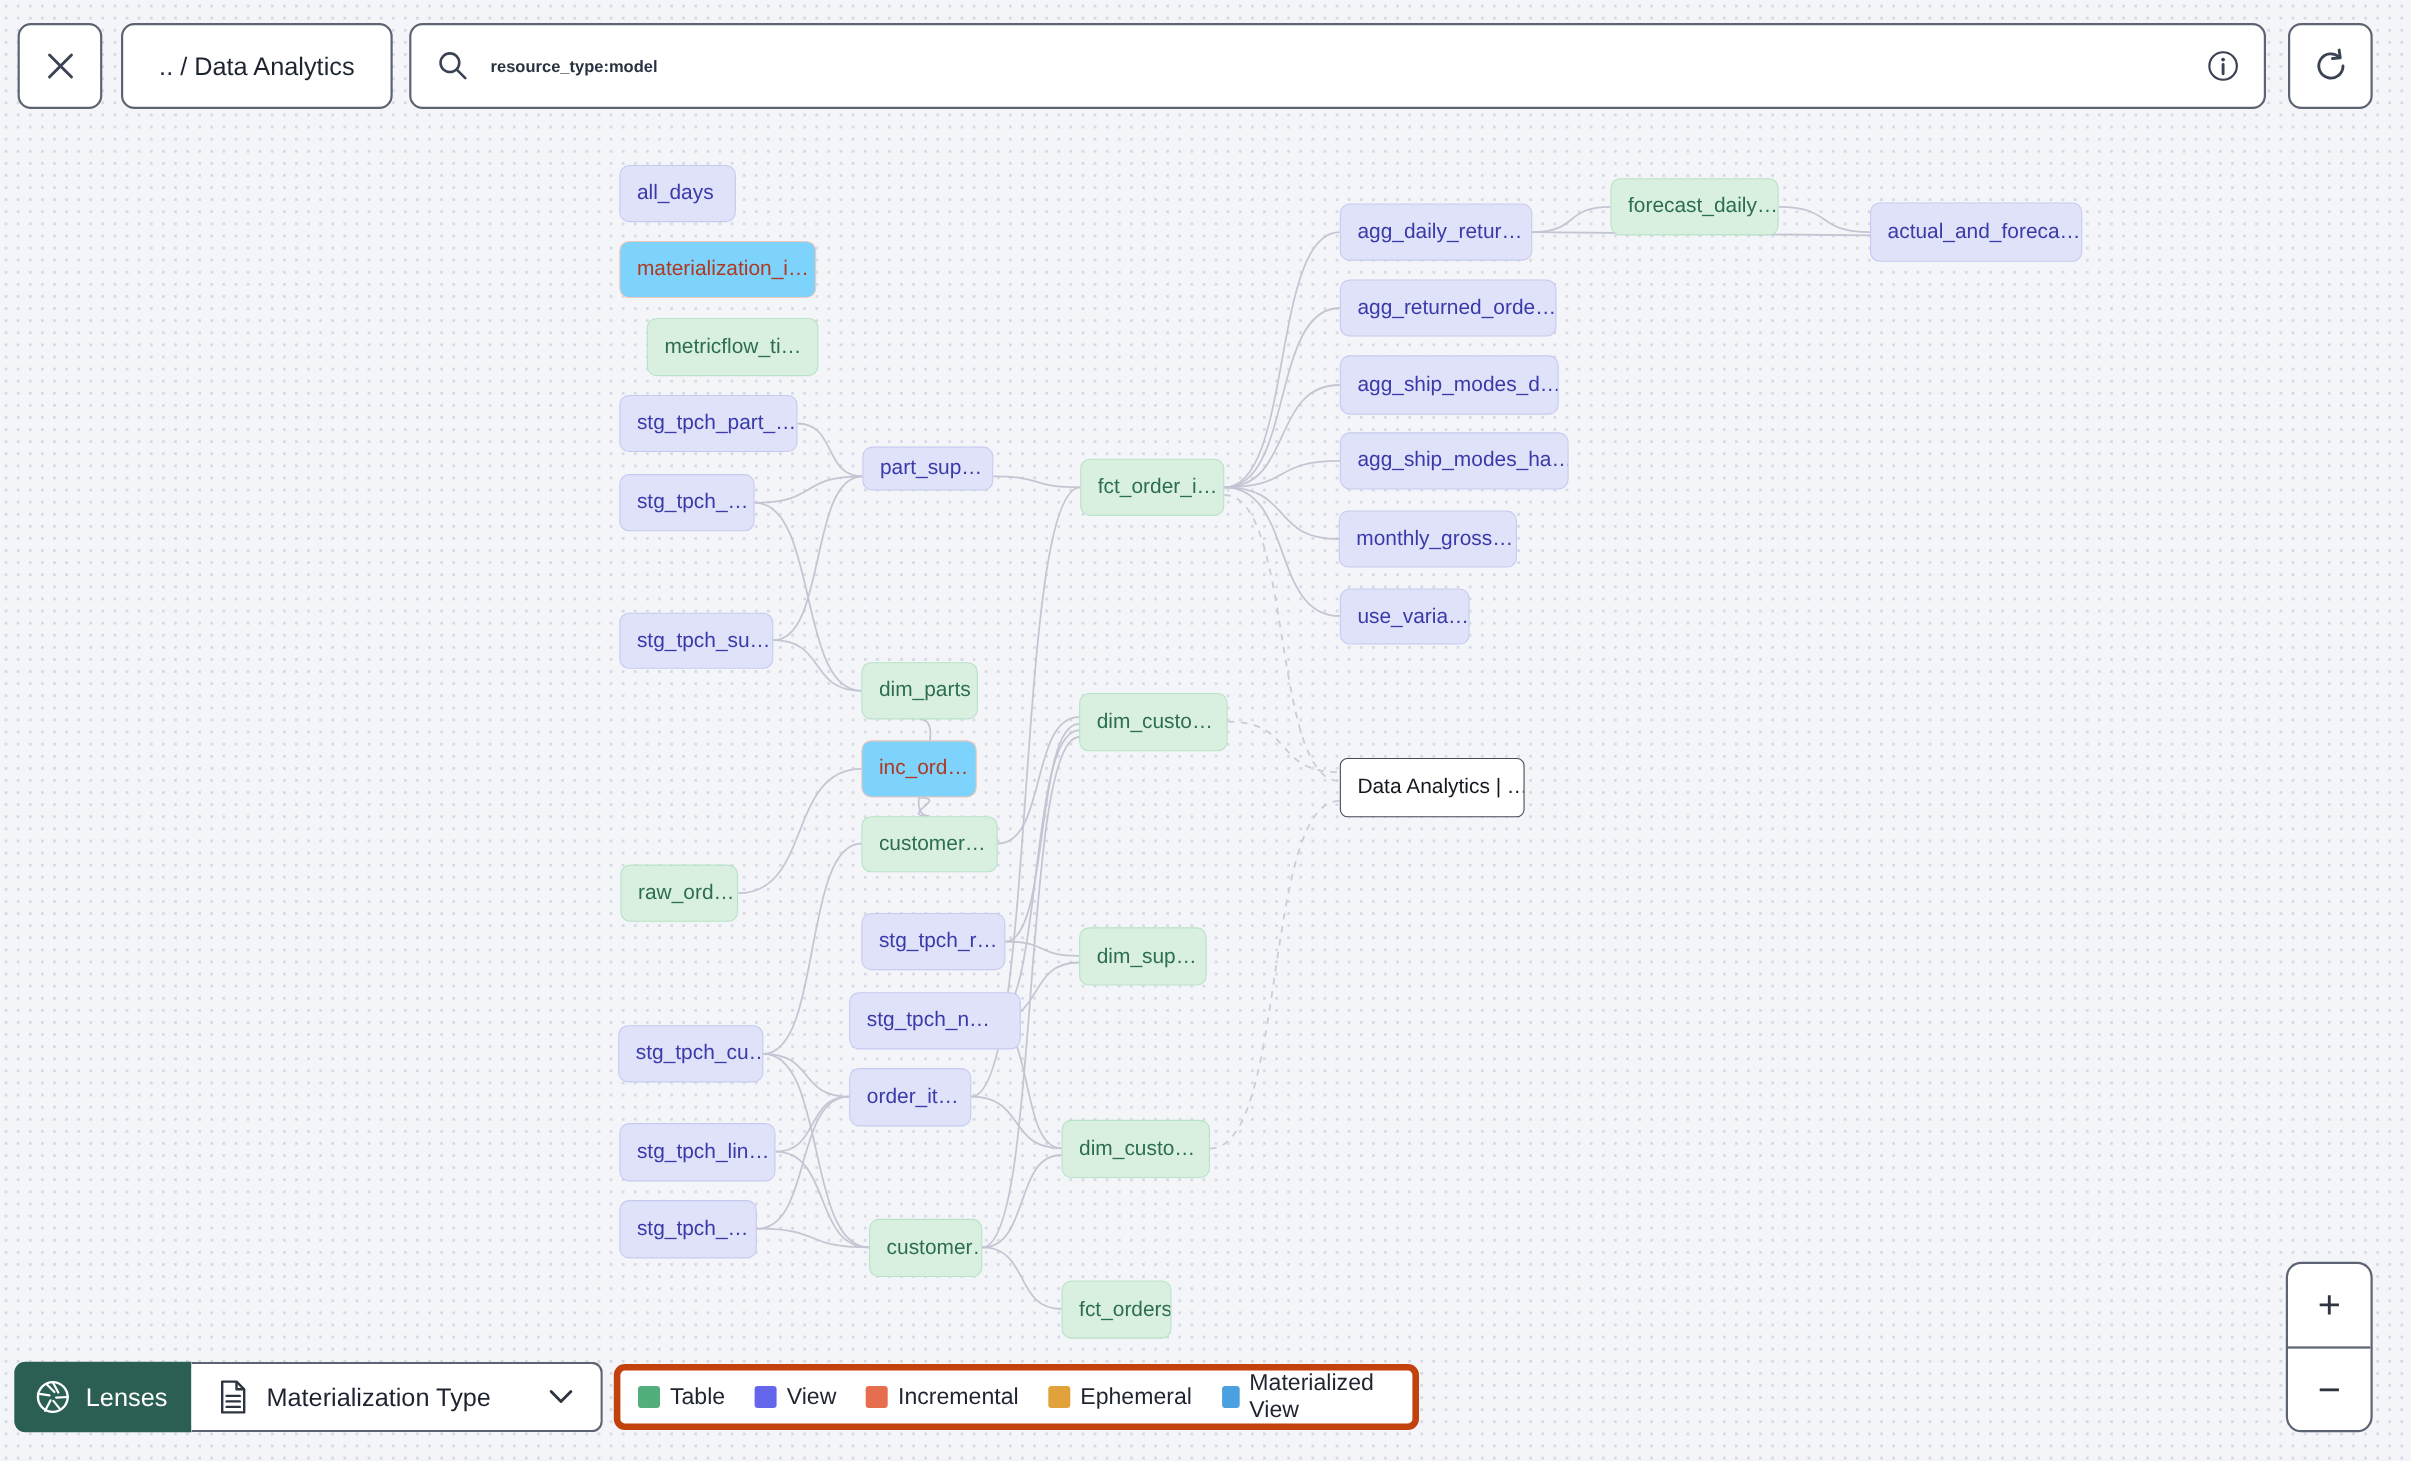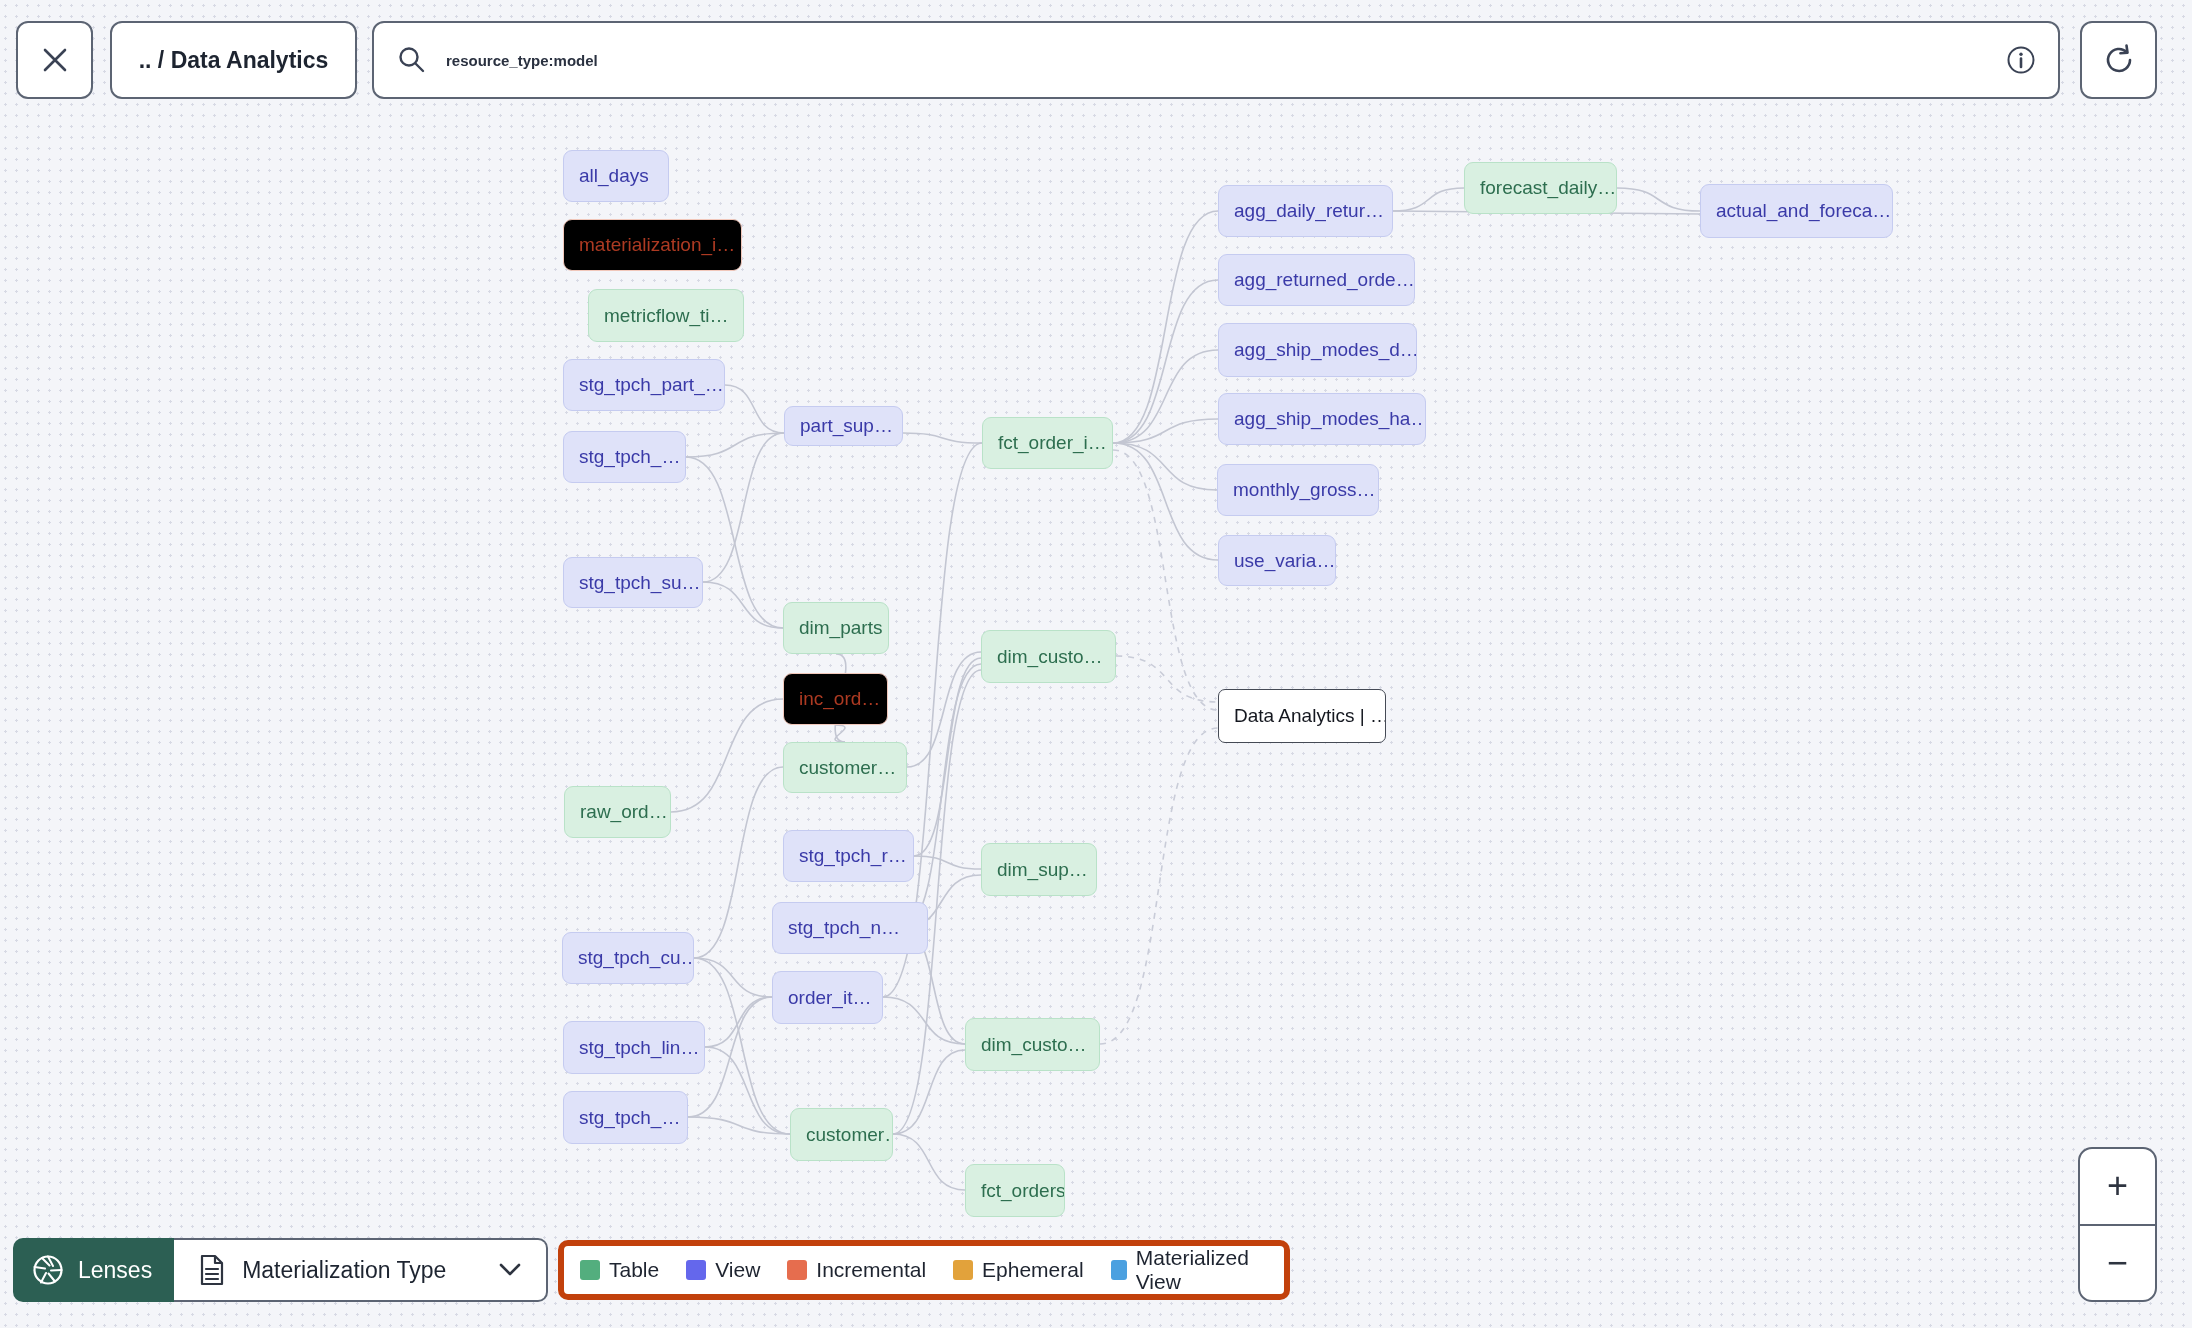--- a/index.html
+++ b/index.html
@@ -10,41 +10,41 @@
     background-image:radial-gradient(circle,#d7d9e4 1.2px,transparent 1.3px);
     background-size:11px 11px;
     color:#2a3140;
   }
   
   .pill{
     position:absolute;background:#fff;border:2px solid #5c6473;border-radius:12px;
     display:flex;align-items:center;justify-content:center;box-sizing:border-box;
   }
   #close-btn{left:16px;top:21px;width:77px;height:78px;cursor:pointer;}
-  #breadcrumb{left:110px;top:21px;width:247px;height:78px;font-size:23px;font-weight:700;color:#1d2430;cursor:pointer;}
+  #breadcrumb{left:110px;top:21px;width:247px;height:78px;font-size:23px;font-weight:400;color:#1d2430;cursor:pointer;}
   #searchbar{left:372px;top:21px;width:1688px;height:78px;justify-content:flex-start;padding:0 22px;gap:16px;}
   #searchbar input{
     flex:1;border:none;outline:none;font-family:"Liberation Sans",sans-serif;
     font-size:15px;color:#2a3140;background:transparent;font-weight:700;
   }
   #refresh-btn{left:2080px;top:21px;width:77px;height:78px;cursor:pointer;}
   .icon-svg{display:block;}
   
   #edge-layer{position:absolute;left:0;top:0;width:2192px;height:1328px;z-index:1;}
   .edge{fill:none;stroke:#c3c6d2;stroke-width:1.6;}
   .edge.dashed{stroke:#c9ccd8;stroke-dasharray:6 6;}
   #graph-canvas{position:absolute;left:0;top:0;width:2192px;height:1328px;z-index:2;}
   .node{
     position:absolute;box-sizing:border-box;border-radius:9px;border:1.5px solid;
     display:flex;align-items:center;padding:0 15px;font-size:19px;font-weight:500;
     white-space:nowrap;overflow:hidden;cursor:pointer;
   }
   .node.view{background:#dfe2f9;border-color:#c5cbf0;color:#3a3aa8;}
   .node.table{background:#d9f0e1;border-color:#b9e2c8;color:#2d6e4f;}
-  .node.incremental{background:#000000;border-color:#f1c7ba;color:#ad3a22;}
+  .node.incremental{background:#7dd3fc;border-color:#f1c7ba;color:#ad3a22;}
   .node.exposure{background:#ffffff;border-color:#454a55;color:#14171f;border-radius:7px;font-weight:500;}
   
   #lenses-group{position:absolute;left:13px;top:1238px;height:64px;display:flex;z-index:3;}
   #lenses-btn{
     background:#2c5f53;color:#fff;border-radius:10px 0 0 10px;display:flex;align-items:center;
     padding:0 22px 0 18px;gap:13px;font-size:23px;font-weight:500;cursor:pointer;
   }
   #lens-select{
     background:#fff;border:2px solid #5c6473;border-left:none;border-radius:0 10px 10px 0;
     display:flex;align-items:center;gap:16px;padding:0 24px;box-sizing:border-box;

